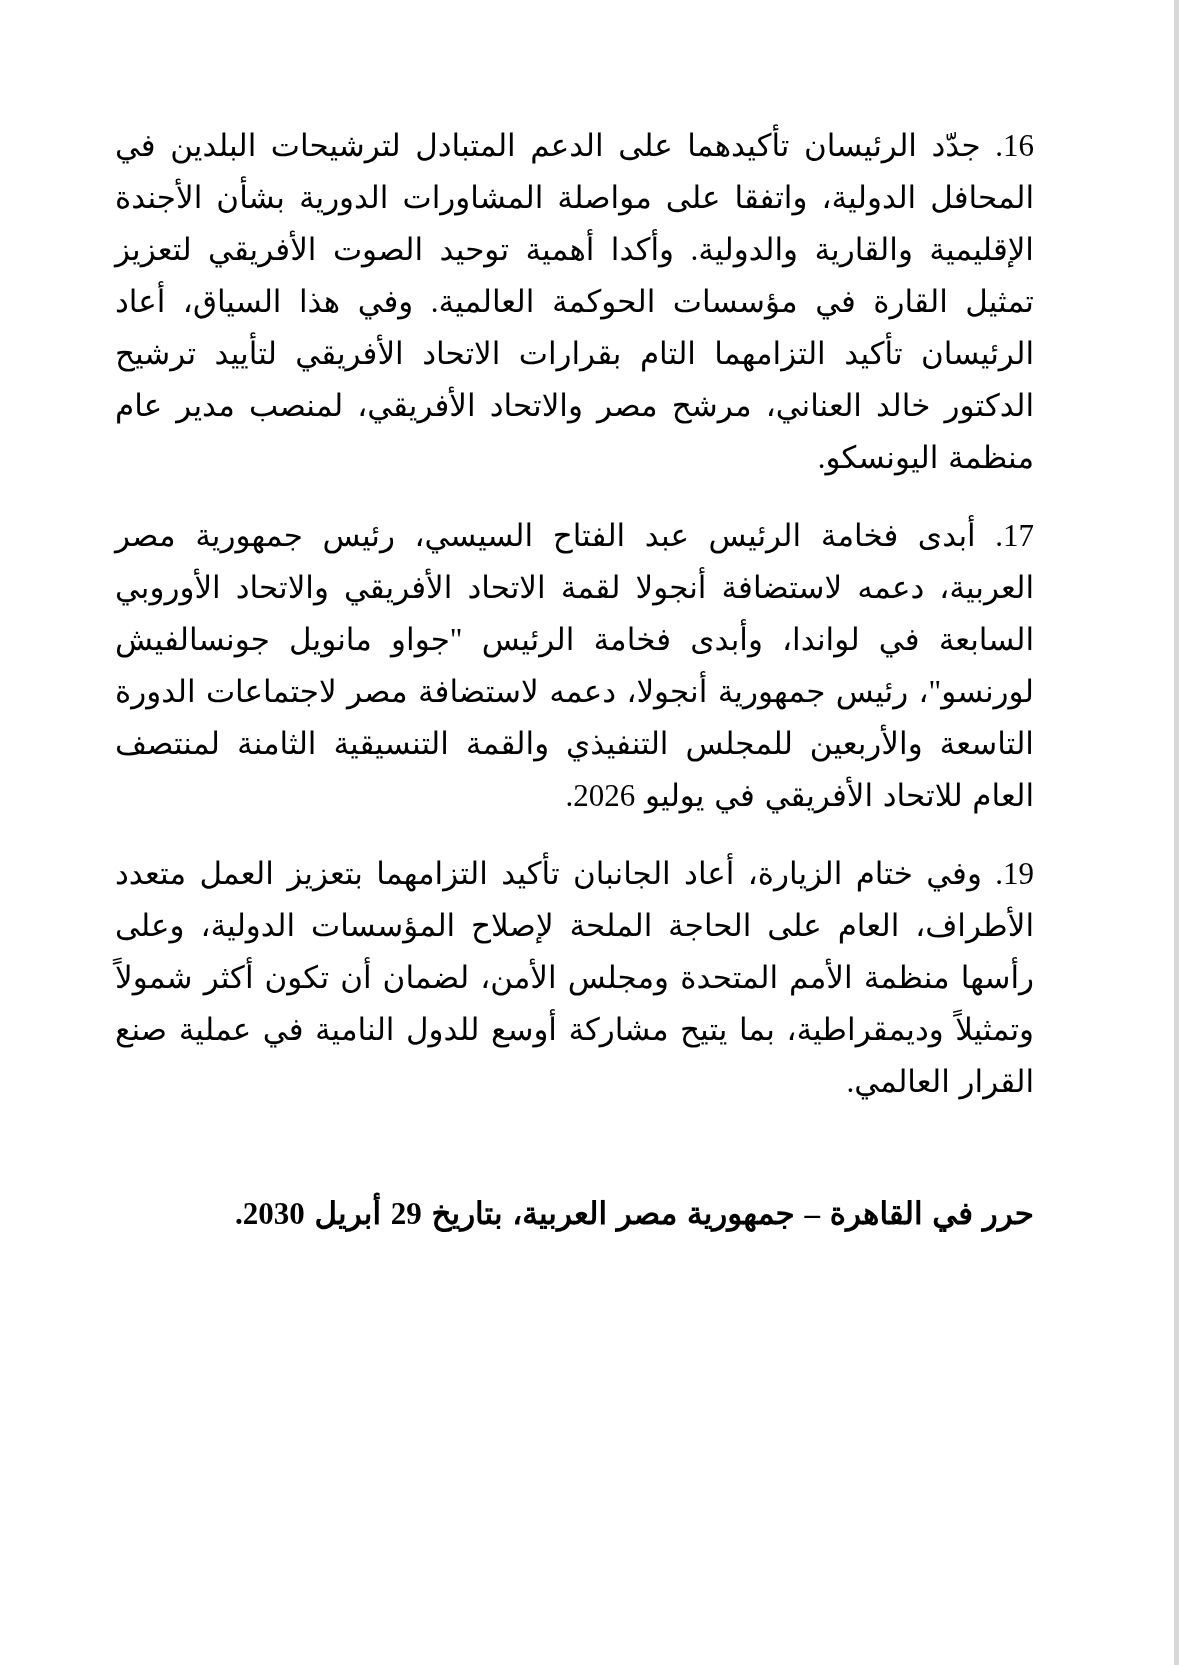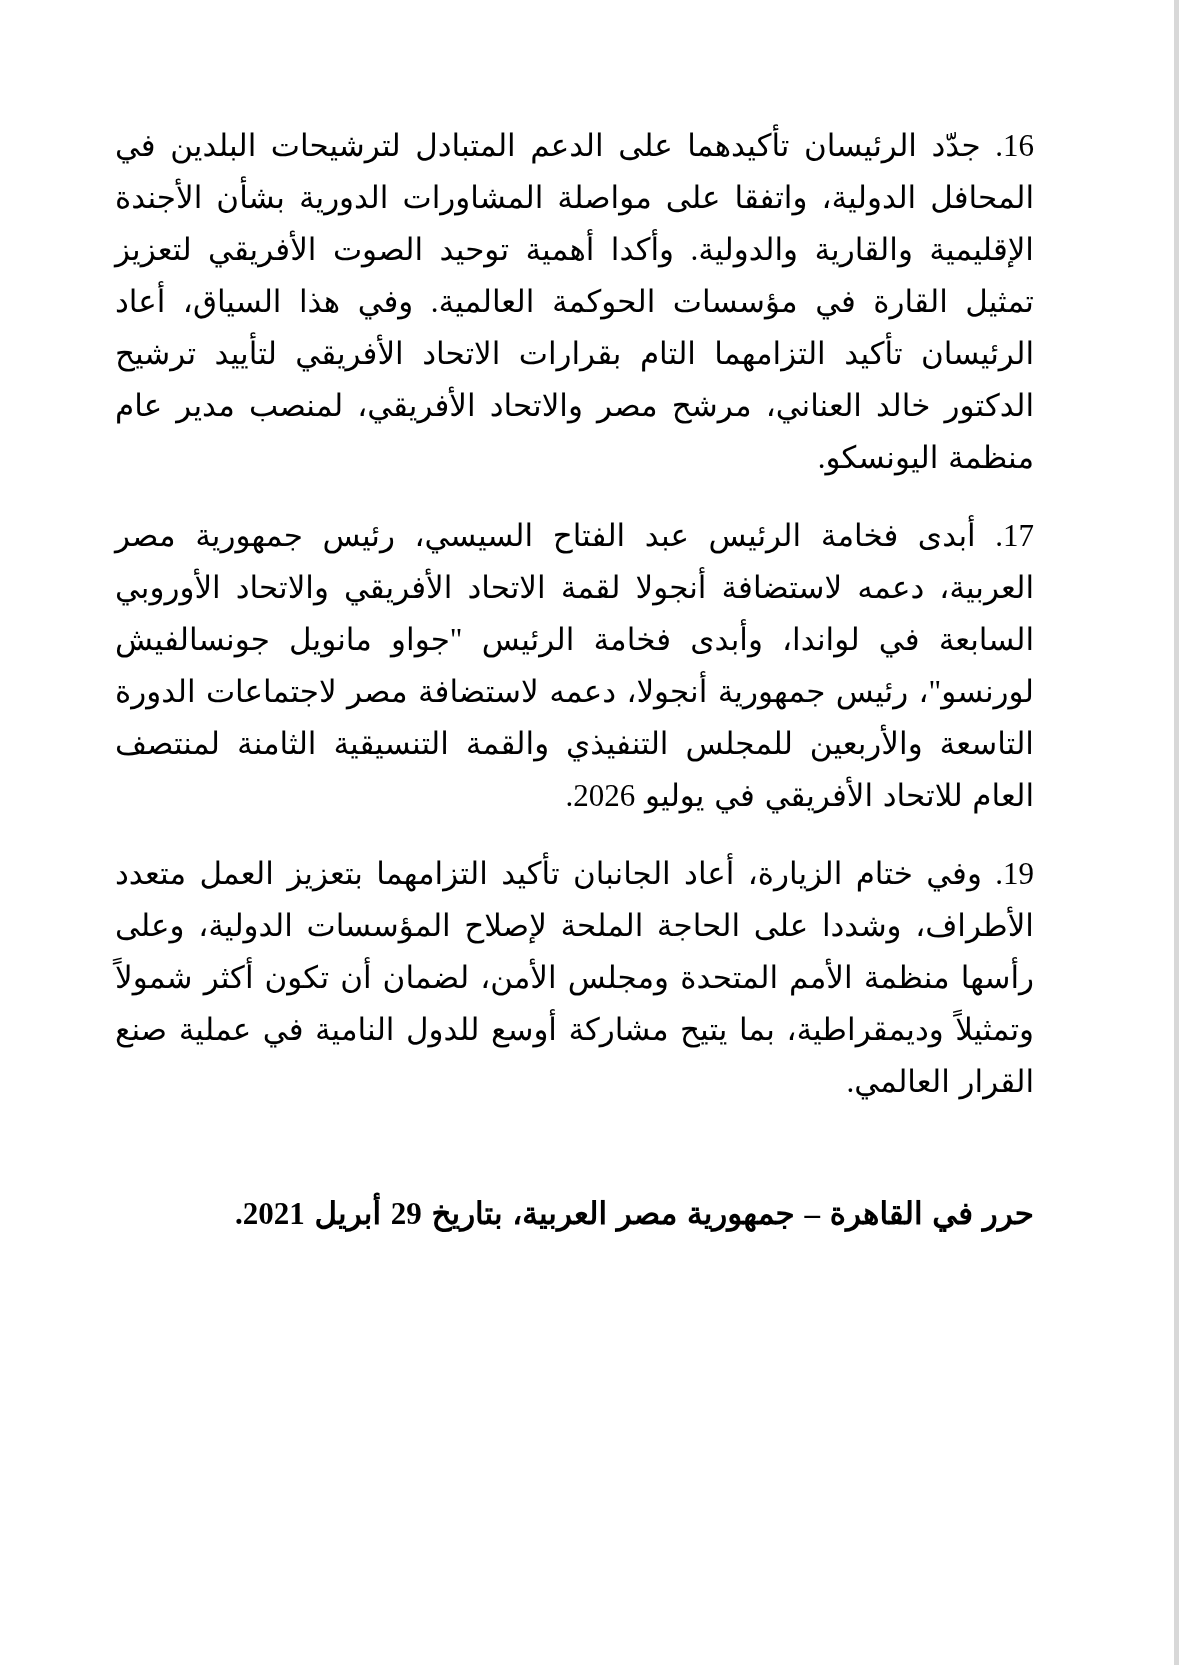--- a/index.html
+++ b/index.html
@@ -56,19 +56,19 @@
 </head>
 <body>
 
 <div class="page">
   <div class="content">
 
     <p class="para"><span class="num">16.</span> <span>جدّد الرئيسان تأكيدهما على الدعم المتبادل لترشيحات البلدين في المحافل الدولية، واتفقا على مواصلة المشاورات الدورية بشأن الأجندة الإقليمية والقارية والدولية. وأكدا أهمية توحيد الصوت الأفريقي لتعزيز تمثيل القارة في مؤسسات الحوكمة العالمية. وفي هذا السياق، أعاد الرئيسان تأكيد التزامهما التام بقرارات الاتحاد الأفريقي لتأييد ترشيح الدكتور خالد العناني، مرشح مصر والاتحاد الأفريقي، لمنصب مدير عام منظمة اليونسكو.</span></p>
 
     <p class="para"><span class="num">17.</span> <span>أبدى فخامة الرئيس عبد الفتاح السيسي، رئيس جمهورية مصر العربية، دعمه لاستضافة أنجولا لقمة الاتحاد الأفريقي والاتحاد الأوروبي السابعة في لواندا، وأبدى فخامة الرئيس "جواو مانويل جونسالفيش لورنسو"، رئيس جمهورية أنجولا، دعمه لاستضافة مصر لاجتماعات الدورة التاسعة والأربعين للمجلس التنفيذي والقمة التنسيقية الثامنة لمنتصف العام للاتحاد الأفريقي في يوليو 2026.</span></p>
 
-    <p class="para"><span class="num">19.</span> <span>وفي ختام الزيارة، أعاد الجانبان تأكيد التزامهما بتعزيز العمل متعدد الأطراف، وشددا على الحاجة الملحة لإصلاح المؤسسات الدولية، وعلى رأسها منظمة الأمم المتحدة ومجلس الأمن، لضمان أن تكون أكثر شمولاً وتمثيلاً وديمقراطية، بما يتيح مشاركة أوسع للدول النامية في عملية صنع القرار العالمي.</span></p>
+    <p class="para"><span class="num">19.</span> <span>وفي ختام الزيارة، أعاد الجانبان تأكيد التزامهما بتعزيز العمل متعدد الأطراف، العام على الحاجة الملحة لإصلاح المؤسسات الدولية، وعلى رأسها منظمة الأمم المتحدة ومجلس الأمن، لضمان أن تكون أكثر شمولاً وتمثيلاً وديمقراطية، بما يتيح مشاركة أوسع للدول النامية في عملية صنع القرار العالمي.</span></p>
 
-    <p class="closing">حرر في القاهرة – جمهورية مصر العربية، بتاريخ 29 أبريل 2021.</p>
+    <p class="closing">حرر في القاهرة – جمهورية مصر العربية، بتاريخ 29 أبريل 2030.</p>
 
   </div>
   <div class="edge-strip"></div>
 </div>
 
 </body></html>

